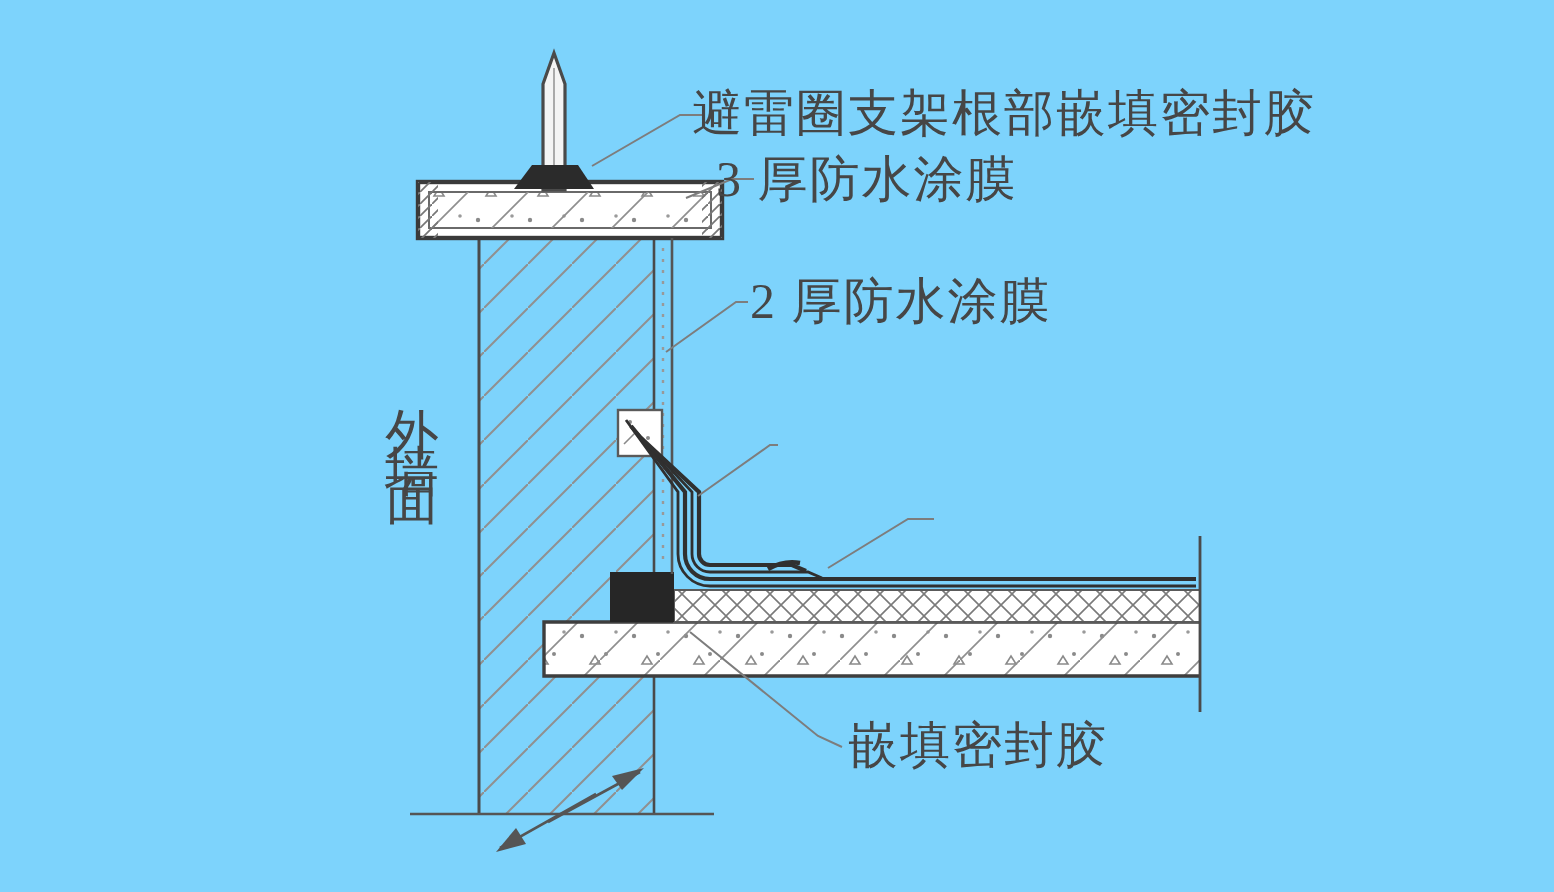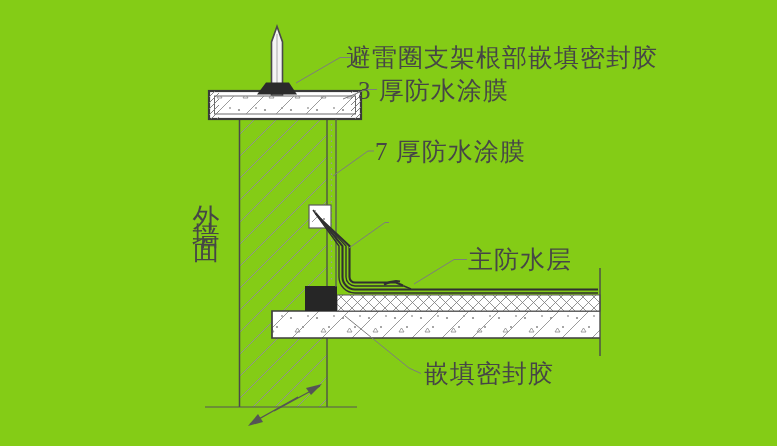--- a/index.html
+++ b/index.html
@@ -1,17 +1,17 @@
 <!DOCTYPE html>
 <html><head>
 <meta charset="utf-8">
 <style>
   html,body{margin:0;padding:0;background:#ffffff;}
   .canvas{
-    position:relative;width:777px;height:446px;background:#84cc16;overflow:hidden;
+    position:relative;width:777px;height:446px;background:#7dd3fc;overflow:hidden;
     font-family:"Liberation Serif","DejaVu Serif",serif;
   }
   .canvas svg{position:absolute;left:0;top:0;}
   .lbl{
     position:absolute;color:#464646;font-size:25px;line-height:1.08;white-space:nowrap;
     letter-spacing:1px;
   }
   .lbl-wall{
     position:absolute;color:#464646;font-size:27px;
     writing-mode:vertical-rl;text-orientation:upright;letter-spacing:17px;line-height:1;
@@ -122,22 +122,21 @@
       <path d="M349,248 L385,222.5 H389"></path>
       <path d="M414,284 L454,259.5 H467"></path>
       <path d="M345,316 L409,368 L421,373.5"></path>
     </g>
   </svg>
 
   <div class="lbl" style="left:346px;top:44px">避雷圈支架根部嵌填密封胶</div>
 
   <div class="lbl" style="left:358px;top:77px">3 厚防水涂膜</div>
 
-  <div class="lbl" style="left:375px;top:138px">7 厚防水涂膜</div>
+  <div class="lbl" style="left:375px;top:138px">2 厚防水涂膜</div>
 
 
-  <div class="lbl" style="left:468px;top:246px">主防水层</div>
 
   <div class="lbl" style="left:424px;top:360px">嵌填密封胶</div>
 
   <div class="lbl-wall" style="left:192px;top:183px">外墙面</div>
 
 </div>
 
 </body></html>

